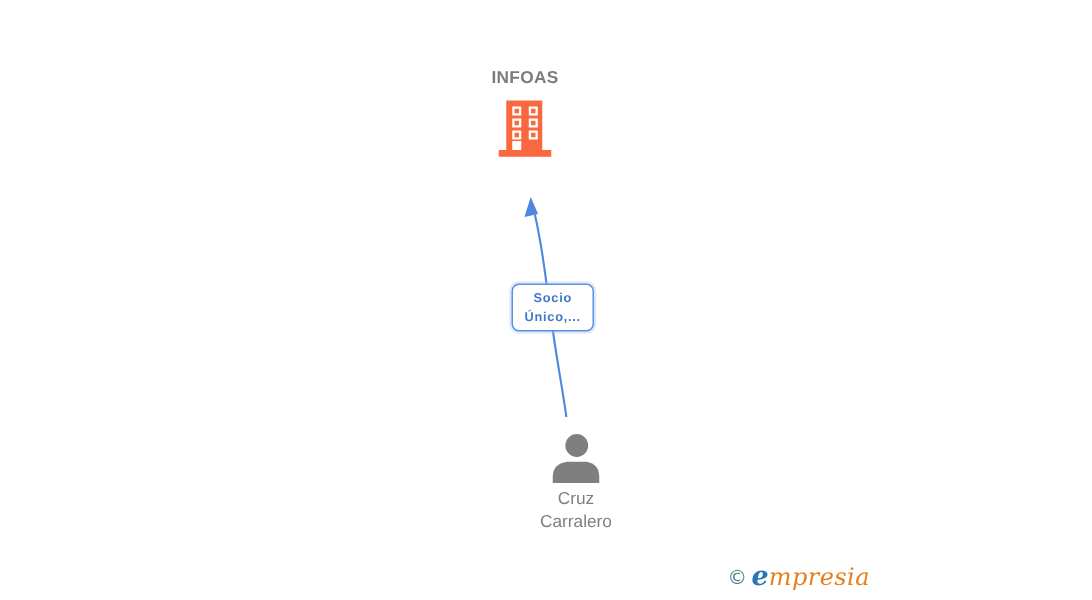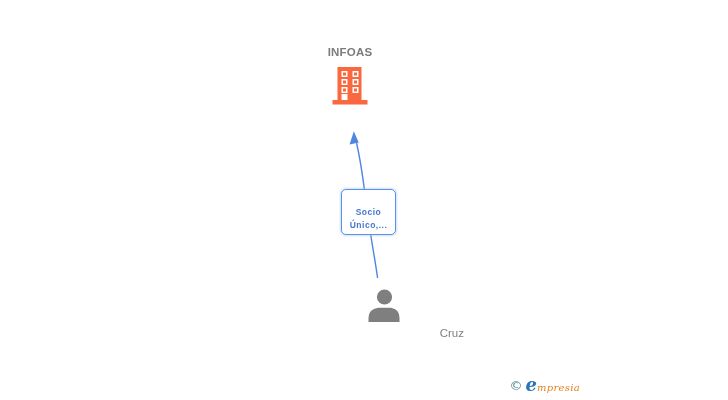--- a/index.html
+++ b/index.html
@@ -38,21 +38,21 @@
   }
   .edge-label {
     position: absolute;
     left: 341px; top: 189px;
     width: 53px; height: 28px;
     background: #ffffff;
     border: 1.5px solid var(--label_border, #5b8fe8);
     border-radius: 5px;
     box-shadow: 0 0 0 1.5px rgba(160,195,240,0.35);
     text-align: center;
-    padding-top: 16px;
+    padding-top: 2px;
     cursor: pointer;
   }
   .edge-label .lbl-line {
     font-size: 8.5px;
     font-weight: bold;
     letter-spacing: 0.5px;
     line-height: 12.5px;
     color: var(--label_text, #4477cc);
   }
   .person-node {
@@ -65,21 +65,20 @@
   .person-svg {
     display: block;
     margin: 0 auto;
     width: 36px; height: 33px;
   }
   .person-name {
     margin-top: 4px;
     font-size: 11.5px;
     line-height: 15px;
     color: var(--person_text, #7f7f7f);
-    text-align: right;
   }
   .watermark {
     position: absolute;
     right: 4px; bottom: 5px;
     white-space: nowrap;
     user-select: none;
   }
   .wm-copy {
     font-family: "DejaVu Sans", sans-serif;
     font-size: 13px;
@@ -90,21 +89,21 @@
   .wm-initial {
     font-family: "DejaVu Serif", serif;
     font-style: italic;
     font-size: 18px;
     font-weight: bold;
     color: var(--wm_initial, #2b74b8);
   }
   .wm-rest {
     font-family: "DejaVu Serif", serif;
     font-style: italic;
-    font-size: 10px;
+    font-size: 16px;
     color: var(--wm_rest, #e5801c);
     letter-spacing: 0.3px;
   }
 </style>
 </head>
 <body>
 
 <div class="canvas">
 
   <svg class="edge-svg" viewBox="0 0 728 400" xmlns="http://www.w3.org/2000/svg">
@@ -143,20 +142,21 @@
     <div class="lbl-line">Único,...</div>
   </div>
 
   <div class="person-node">
     <svg class="person-svg" viewBox="0 0 36 33" xmlns="http://www.w3.org/2000/svg">
       <circle cx="18.5" cy="8" r="7.6" style="fill: var(--person_icon, #7F7F7F);"></circle>
       <path d="M 2.5 33 L 2.5 29 Q 2.5 20.2 12 18.8 L 25 18.8 Q 33.5 20.2 33.5 29 L 33.5 33 Z" style="fill: var(--person_icon, #7F7F7F);"></path>
     </svg>
     <div class="person-name">
       <div>Cruz</div>
+      <div>Carralero</div>
     </div>
   </div>
 
   <div class="watermark">
     <span class="wm-copy">©</span><span class="wm-initial">e</span><span class="wm-rest">mpresia</span>
   </div>
 
 </div>
 
 </body></html>

